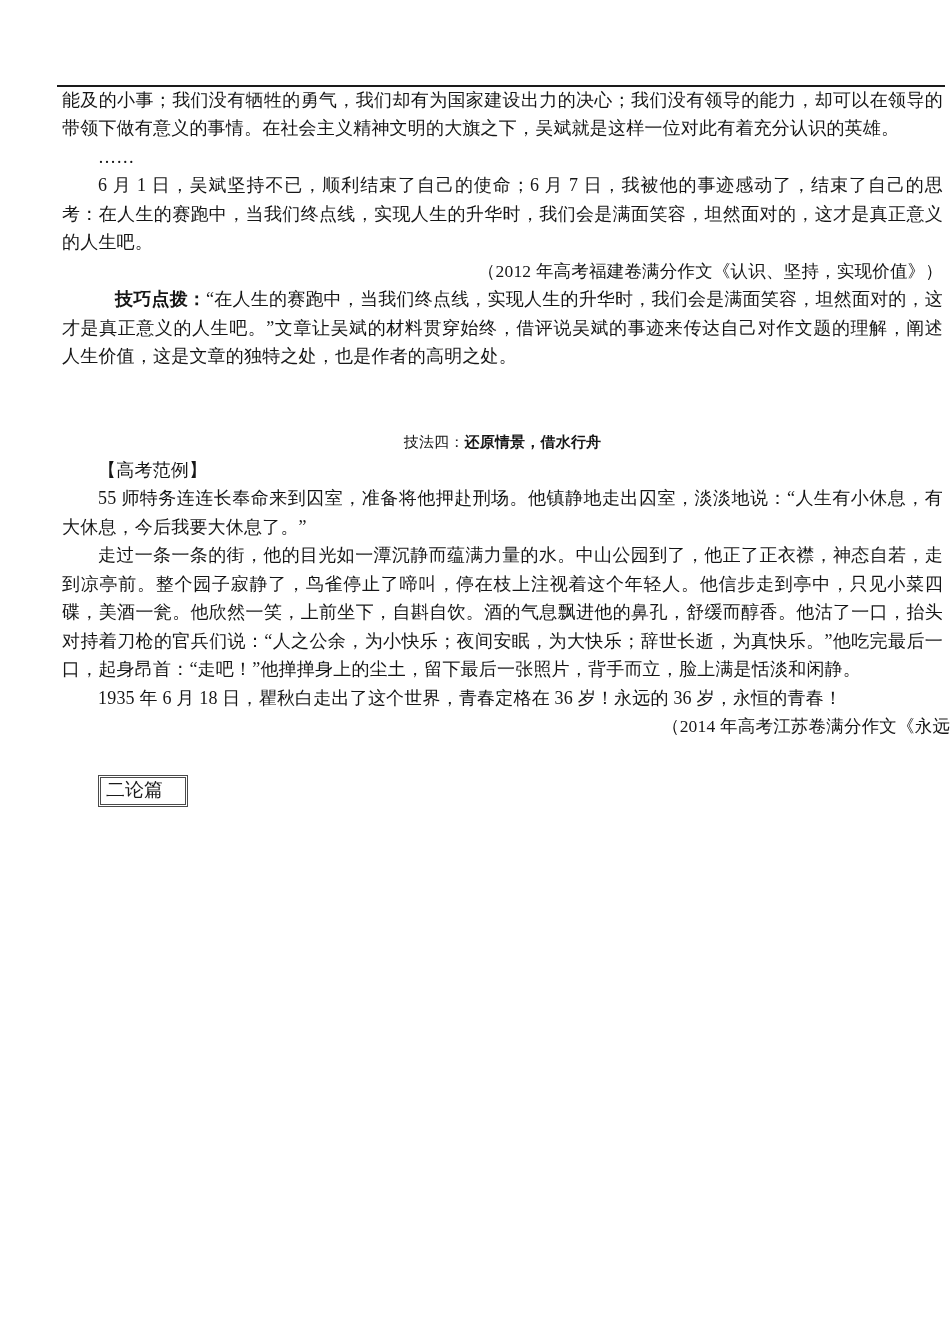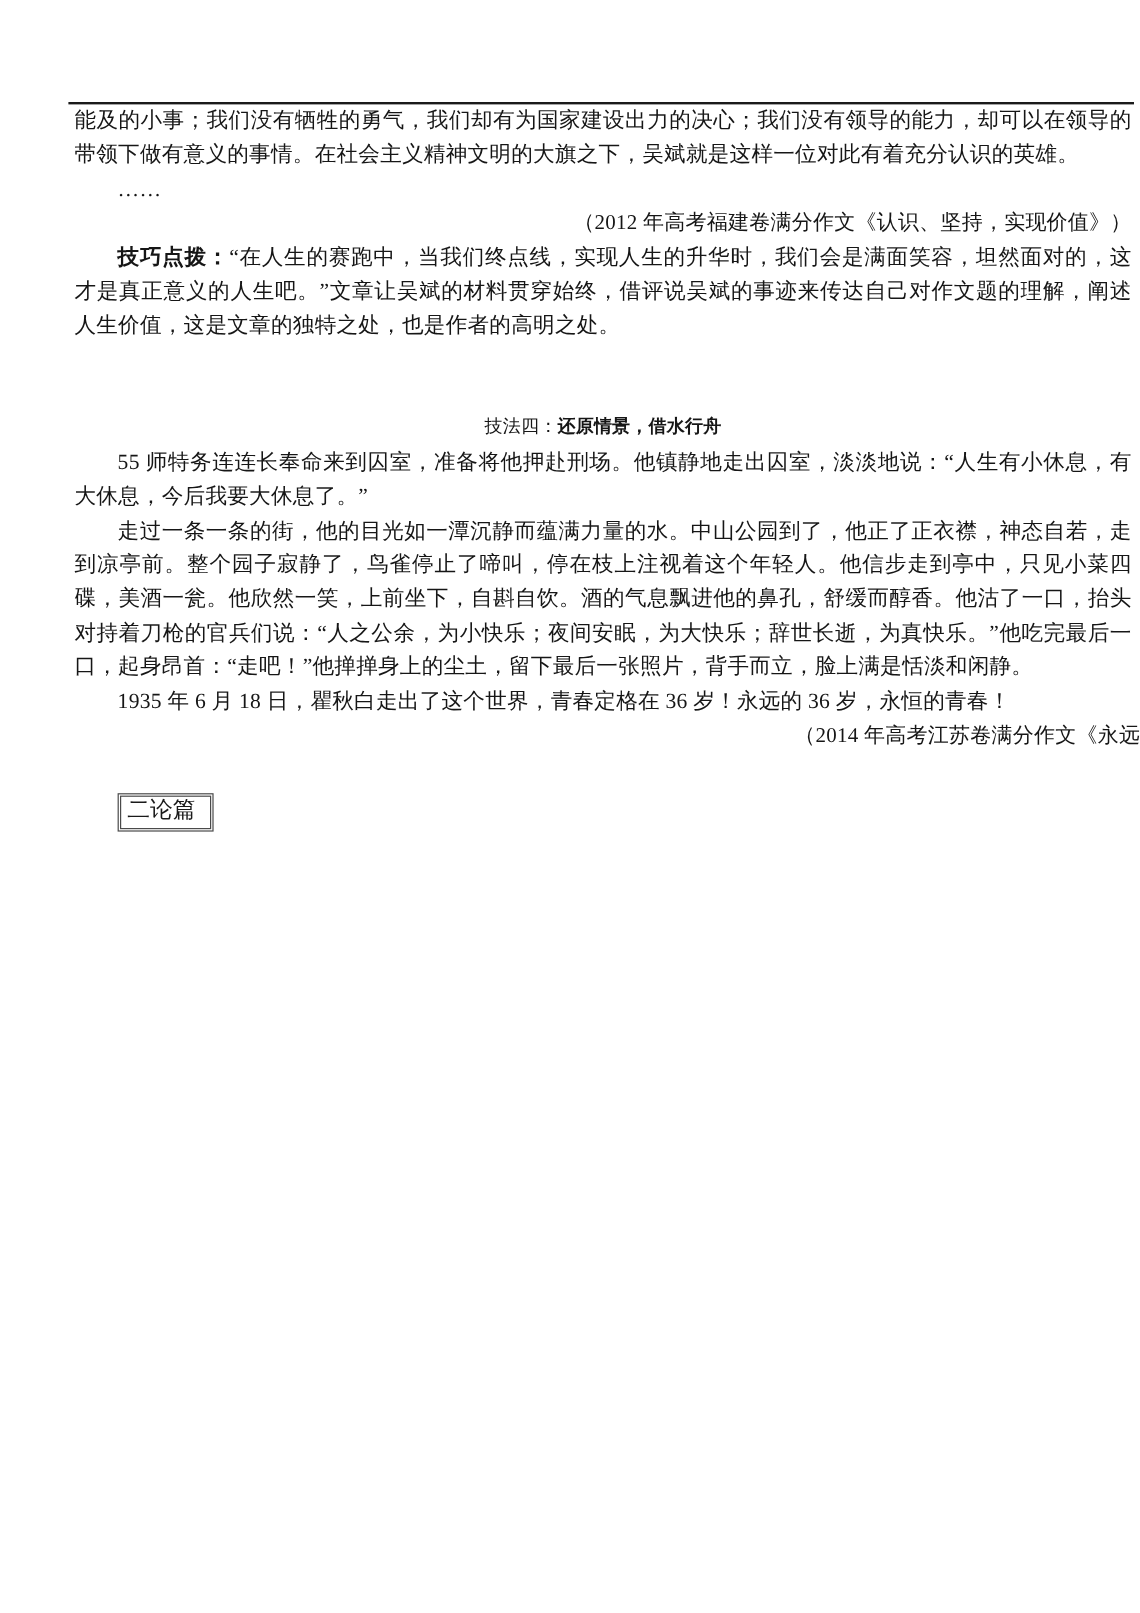--- a/index.html
+++ b/index.html
@@ -44,61 +44,64 @@
     text-indent: 0;
     font-size: 17.5px;
   }
   .attribution.shift-right {
     position: relative;
     left: 105px;
   }
   .tip-label {
     font-family: "Liberation Sans", "DejaVu Sans", sans-serif;
     font-weight: bold;
+    margin-left: 17px;
   }
   .heading {
     margin: 57px 0 0 0;
     text-align: center;
     font-size: 15px;
     line-height: 28.45px;
     font-weight: normal;
     font-family: "Liberation Sans", "DejaVu Sans", sans-serif;
   }
   .heading .heading-title { font-weight: bold; }
   .tip2 { margin-top: 36px; }
   .footer-box {
     display: inline-block;
     margin: 34px 0 0 36px;
     border: 3px double #4a4a4a;
-    padding: 0px 12px 2px 5px;
+    padding: 0px 22px 2px 5px;
     font-size: 19px;
     line-height: 24px;
     color: #1a1a1a;
   }
 </style>
 </head>
 <body>
 
 <div class="page">
   <div class="header-rule"></div>
 
   <div class="content">
     <p>能及的小事；我们没有牺牲的勇气，我们却有为国家建设出力的决心；我们没有领导的能力，却可以在领导的带领下做有意义的事情。在社会主义精神文明的大旗之下，吴斌就是这样一位对此有着充分认识的英雄。</p>
 
     <p class="indent">……</p>
 
+    <p class="indent">6 月 1 日，吴斌坚持不已，顺利结束了自己的使命；6 月 7 日，我被他的事迹感动了，结束了自己的思考：在人生的赛跑中，当我们终点线，实现人生的升华时，我们会是满面笑容，坦然面对的，这才是真正意义的人生吧。</p>
 
     <p class="attribution">（2012 年高考福建卷满分作文《认识、坚持，实现价值》）</p>
 
     <p class="indent"><span class="tip-label">技巧点拨：</span><span>“在人生的赛跑中，当我们终点线，实现人生的升华时，我们会是满面笑容，坦然面对的，这才是真正意义的人生吧。”文章让吴斌的材料贯穿始终，借评说吴斌的事迹来传达自己对作文题的理解，阐述人生价值，这是文章的独特之处，也是作者的高明之处。</span></p>
 
     <p class="heading"><span class="heading-prefix">技法四：</span><span class="heading-title">还原情景，借水行舟</span></p>
 
 
 
+    <p class="indent">【高考范例】</p>
 
     <p class="indent">55 师特务连连长奉命来到囚室，准备将他押赴刑场。他镇静地走出囚室，淡淡地说：“人生有小休息，有大休息，今后我要大休息了。”</p>
 
     <p class="indent">走过一条一条的街，他的目光如一潭沉静而蕴满力量的水。中山公园到了，他正了正衣襟，神态自若，走到凉亭前。整个园子寂静了，鸟雀停止了啼叫，停在枝上注视着这个年轻人。他信步走到亭中，只见小菜四碟，美酒一瓮。他欣然一笑，上前坐下，自斟自饮。酒的气息飘进他的鼻孔，舒缓而醇香。他沽了一口，抬头对持着刀枪的官兵们说：“人之公余，为小快乐；夜间安眠，为大快乐；辞世长逝，为真快乐。”他吃完最后一口，起身昂首：“走吧！”他掸掸身上的尘土，留下最后一张照片，背手而立，脸上满是恬淡和闲静。</p>
 
 
     <p class="indent">1935 年 6 月 18 日，瞿秋白走出了这个世界，青春定格在 36 岁！永远的 36 岁，永恒的青春！</p>
 
     <p class="attribution shift-right">（2014 年高考江苏卷满分作文《永远的 36 岁》）</p>
 

